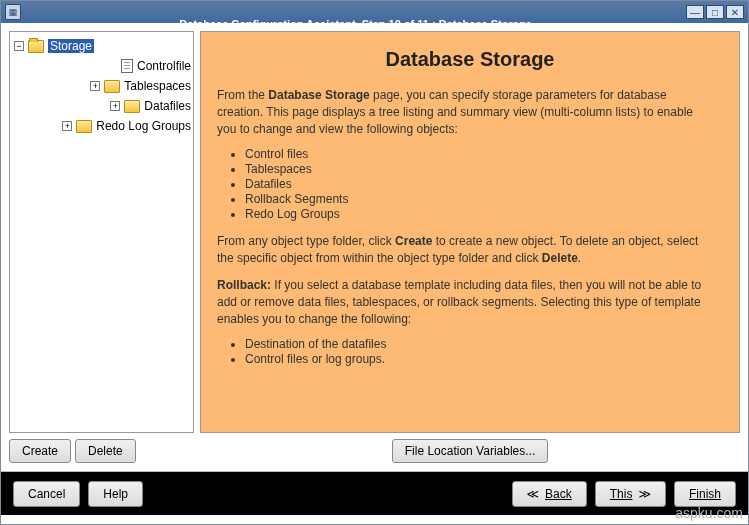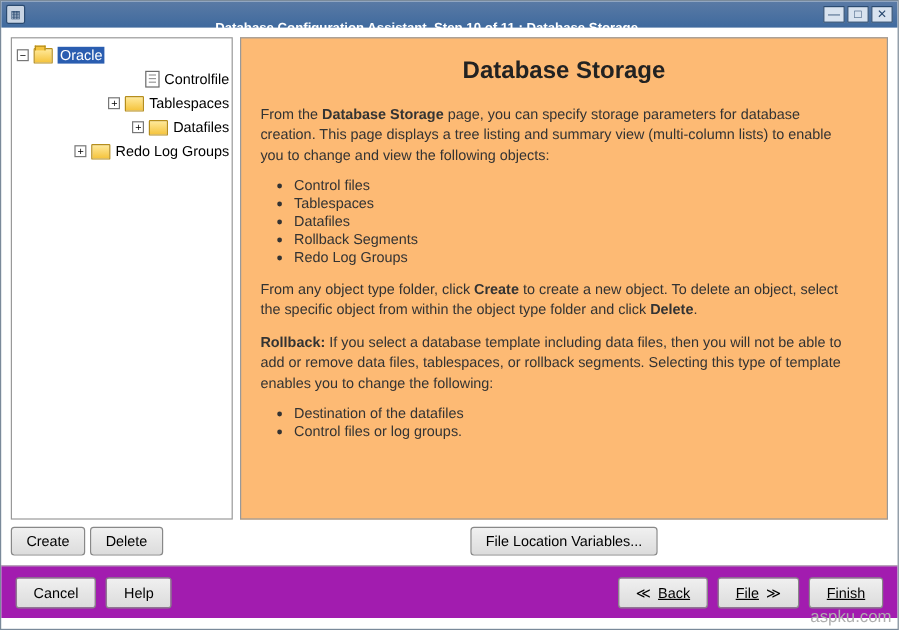--- a/index.html
+++ b/index.html
@@ -151,21 +151,21 @@
   .main-text ul { margin: 4px 0 12px 0; padding-left: 28px; }
   .main-text li { margin: 1px 0; }
   .file-loc { margin-top: 6px; display: flex; justify-content: center; }
   .bottom-bar {
     height: 44px;
     border-top: 1px solid #bbb;
     display: flex;
     align-items: center;
     padding: 0 12px;
     gap: 8px;
-    background: #a21caf;
+    background: #000000;
   }
   .bottom-bar .spacer { flex: 1; }
   .nav-btn {
     background: linear-gradient(#f0f0f0,#dcdcdc);
     border: 1px solid #888;
     border-radius: 3px;
     padding: 4px 14px;
     font-size: 12px;
     cursor: pointer;
     height: 26px;
@@ -191,21 +191,21 @@
   <div class="winbtn">□</div>
   <div class="winbtn">✕</div>
 </div>
 
 <div class="content">
   <div class="tree-panel">
     <div class="tree">
       <div class="tree-item ind1">
         <span class="expander">−</span>
         <span class="folder-icon open"></span>
-        <span class="selected">Oracle</span>
+        <span class="selected">Storage</span>
       </div>
       <div class="tree-item ind2">
         <span style="width:14px"></span>
         <span class="file-icon"></span>
         <span>Controlfile</span>
       </div>
       <div class="tree-item ind2">
         <span class="expander">+</span>
         <span class="folder-icon"></span>
         <span>Tablespaces</span>
@@ -259,21 +259,21 @@
 
 <div class="bottom-bar">
   <button class="nav-btn">Cancel</button>
   <button class="nav-btn">Help</button>
   <div class="spacer"></div>
   <button class="nav-btn">
       <span style="margin-right:6px;">≪</span>
       <span style="text-decoration:underline">Back</span>
     </button>
   <button class="nav-btn">
-      <span style="text-decoration:underline">File</span>
+      <span style="text-decoration:underline">This</span>
       <span style="margin-left:6px;">≫</span>
     </button>
   <button class="nav-btn">
       <span style="text-decoration:underline">Finish</span>
     </button>
 </div>
 
 <div class="watermark">aspku.com</div>
 
 </body></html>

